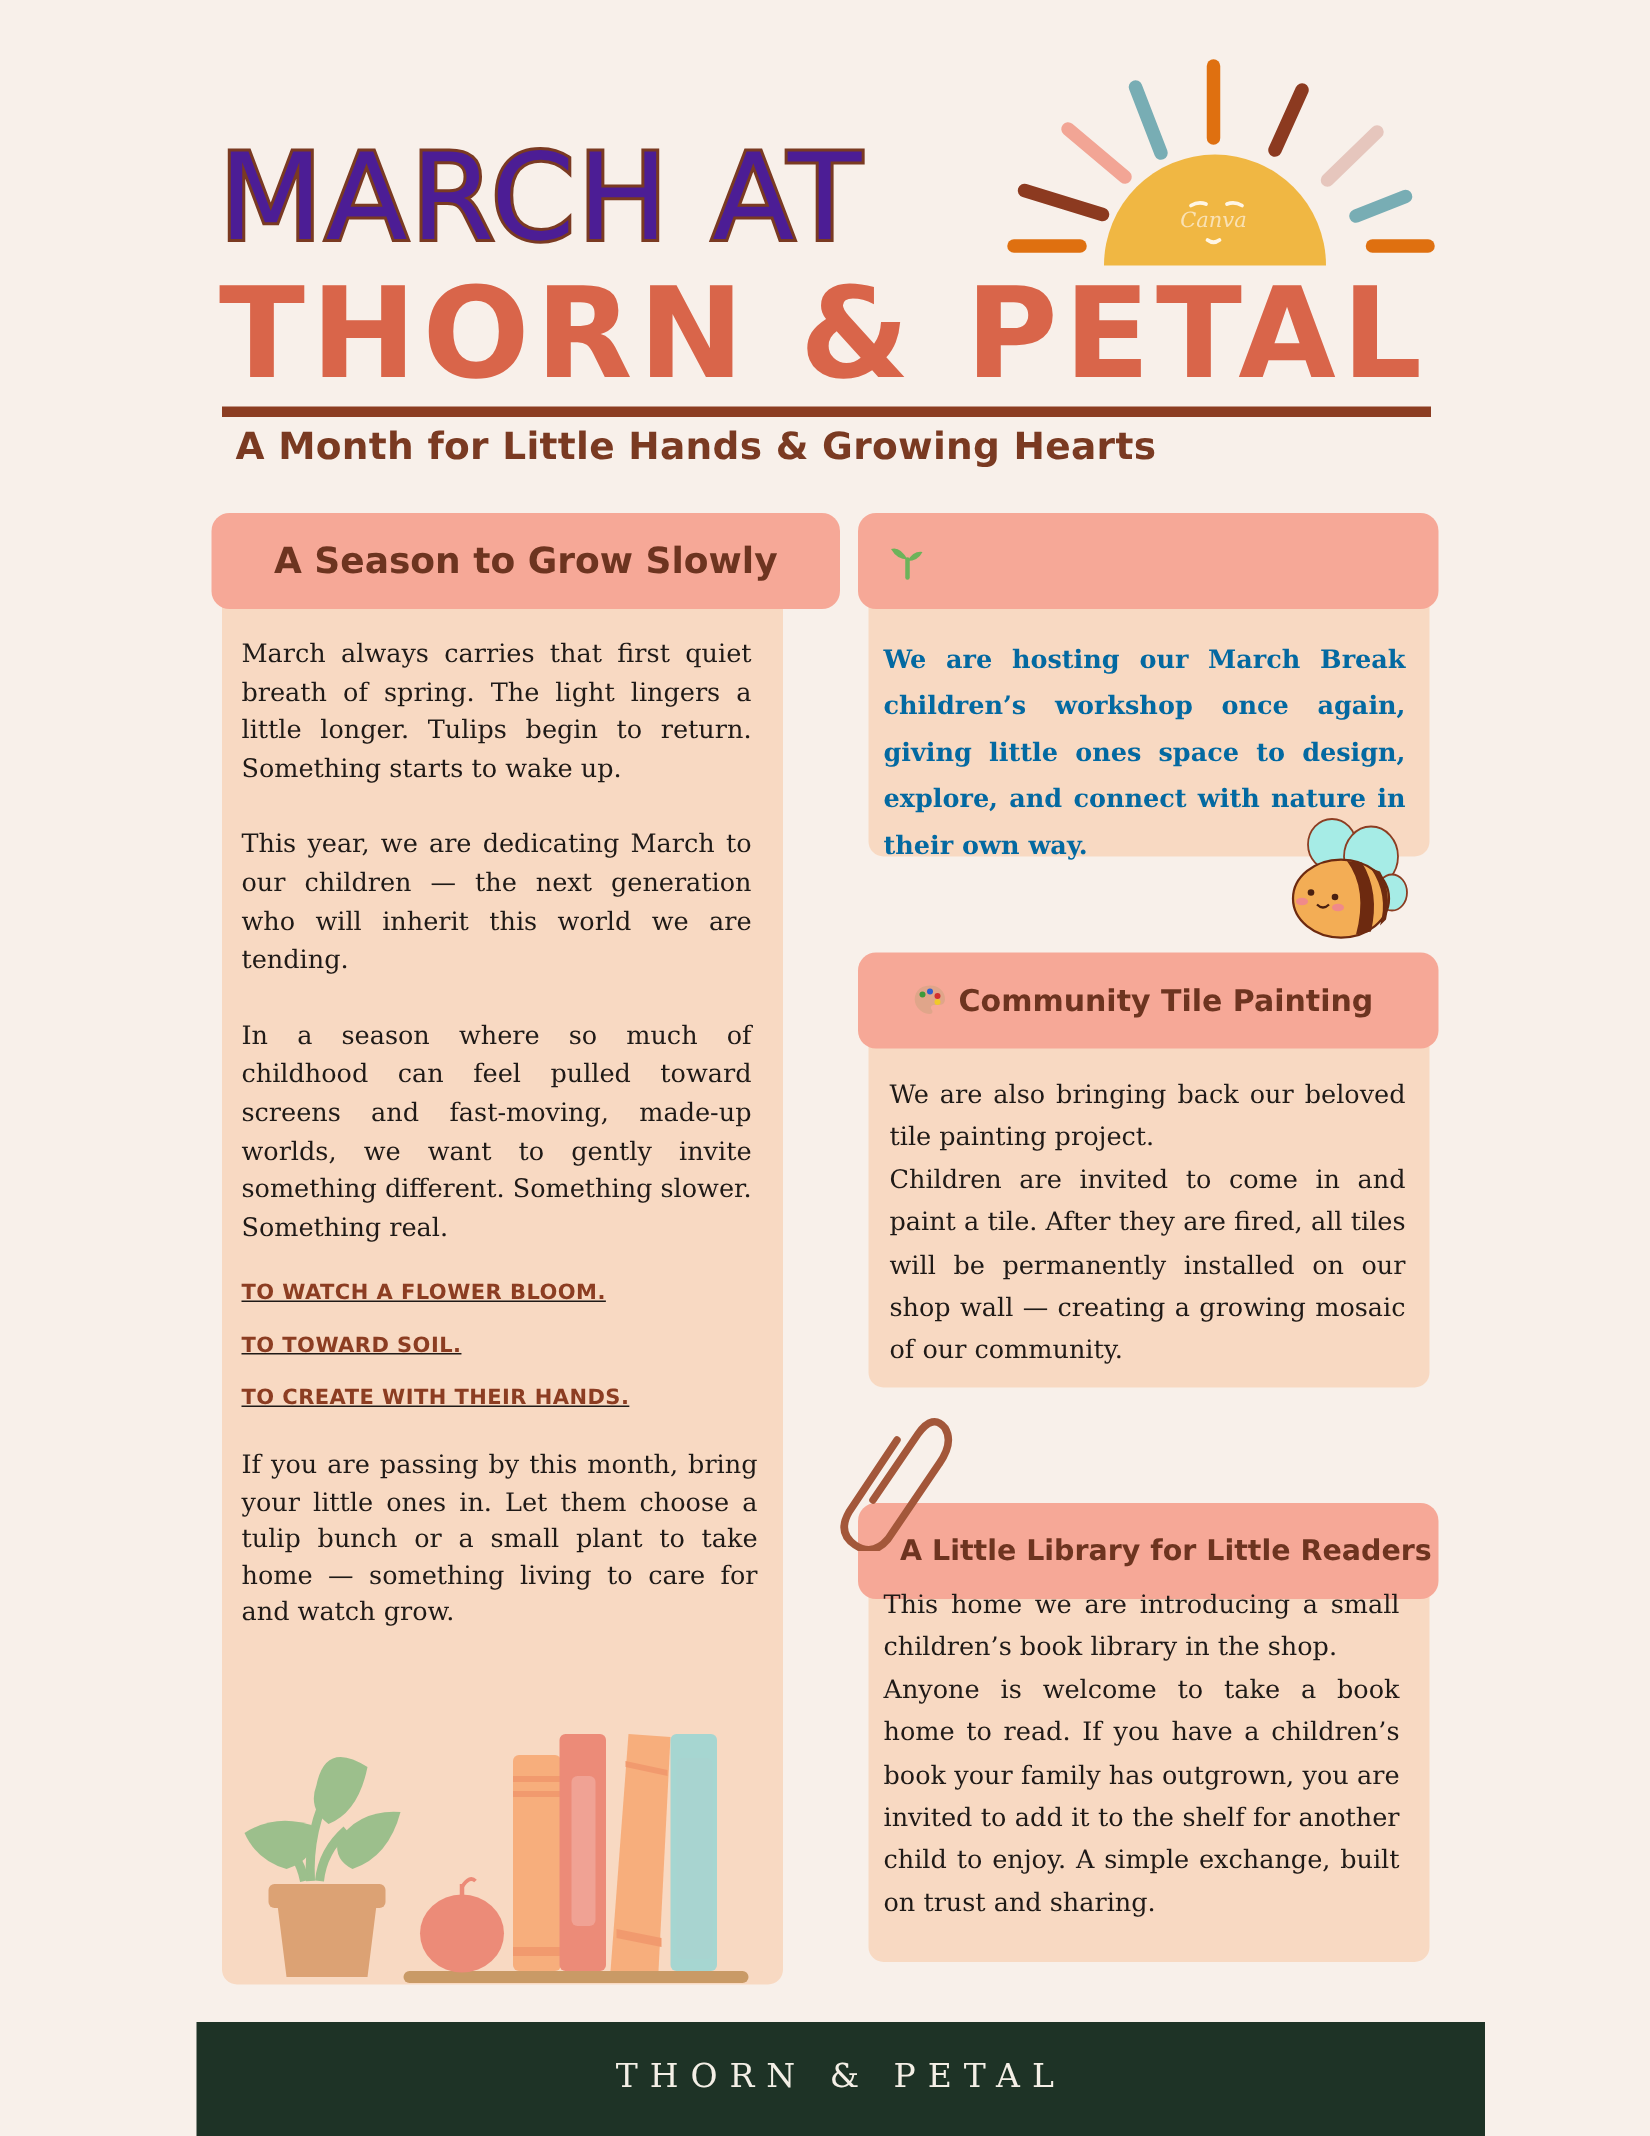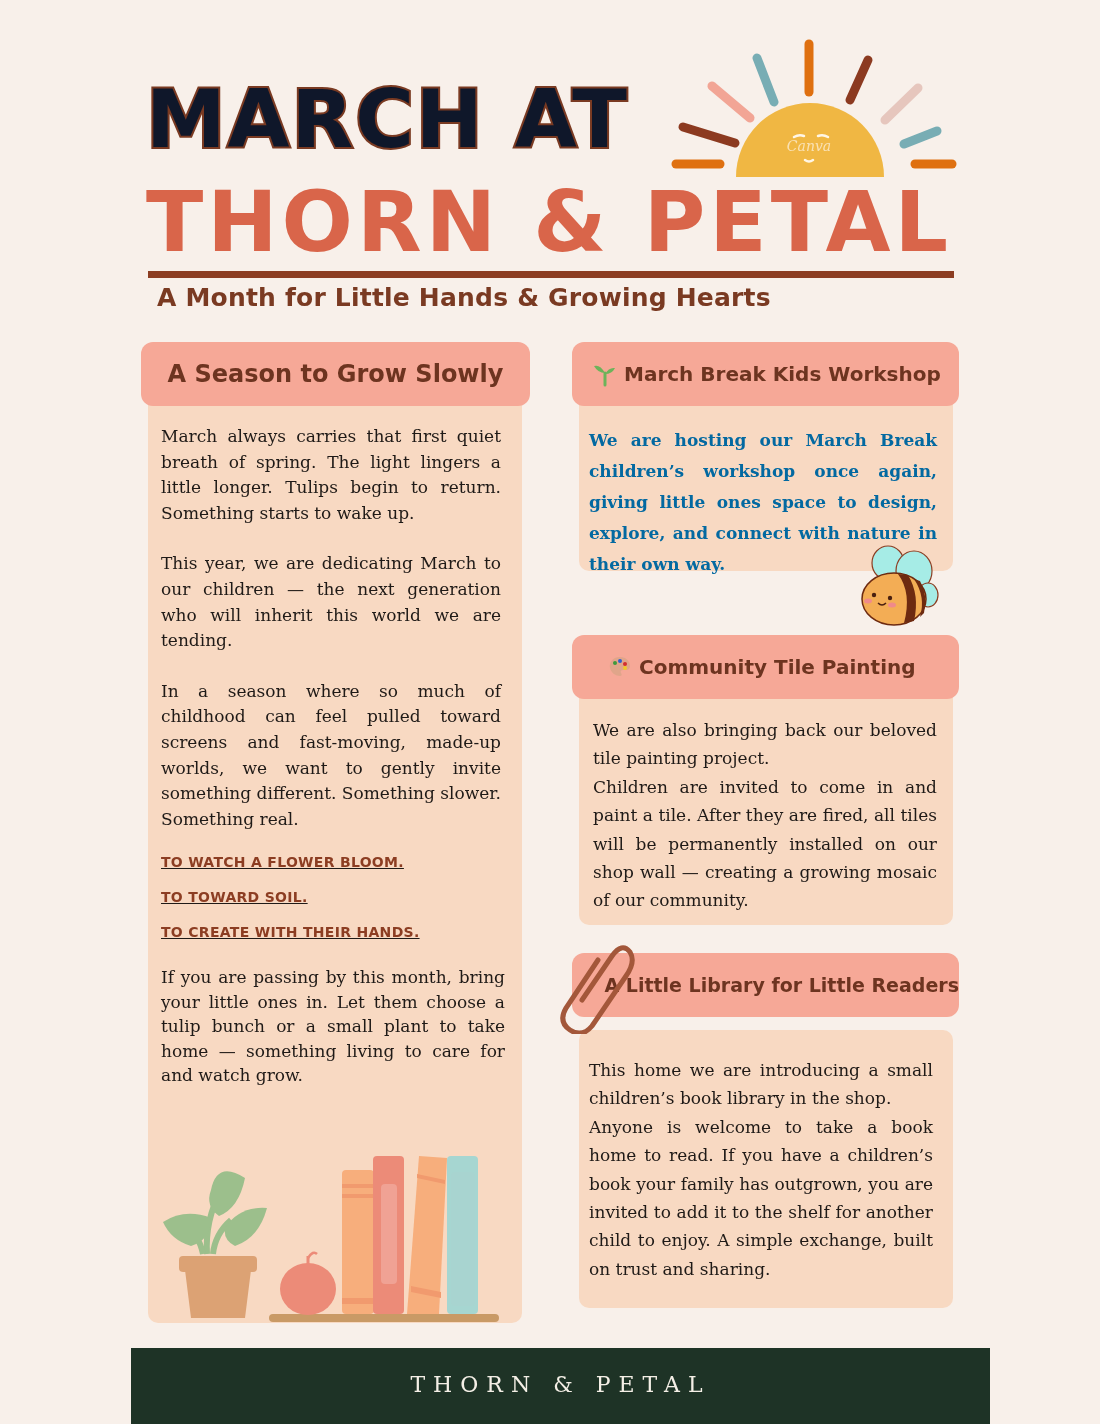--- a/index.html
+++ b/index.html
@@ -1,23 +1,23 @@
 <!DOCTYPE html>
 <html><head>
 <meta charset="utf-8">
 <style>
   * { box-sizing: border-box; margin: 0; padding: 0; }
   html, body { width: 1100px; height: 1424px; background: #f8f0ea; overflow: hidden; }
   body { position: relative; font-family: "DejaVu Serif", serif; color: #1f1a17; }
 
   .title-line1 {
-    position: absolute; left: 146px; top: 80px;
-    font-family: "DejaVu Sans", sans-serif; font-weight: bold;
+    position: absolute; left: 146px; top: 92px;
+    font-family: "DejaVu Sans", sans-serif; font-weight: normal;
     font-size: 80px; letter-spacing: 2px; line-height: 1;
-    color: #0f172a; -webkit-text-stroke: 4px #7a3a22;
+    color: #4c1d95; -webkit-text-stroke: 4px #7a3a22;
     paint-order: stroke fill;
   }
   .title-line2 {
     position: absolute; left: 146px; top: 180px;
     font-family: "DejaVu Sans", sans-serif; font-weight: bold;
     font-size: 84px; letter-spacing: 4px; line-height: 1;
     color: #d9654a;
   }
   .title-rule {
     position: absolute; left: 148px; top: 271px; width: 806px; height: 7px;
@@ -83,21 +83,21 @@
     <g stroke="#fff6e6" stroke-width="2.5" fill="none" stroke-linecap="round">
       <path d="M 126 101 Q 131 98 136 100"></path>
       <path d="M 150 100 Q 155 98 160 101"></path>
       <path d="M 137 124 Q 141 127 145 124"></path>
     </g>
     <text x="141" y="115" text-anchor="middle" font-family="DejaVu Serif, serif" font-style="italic" font-size="14" fill="#fbe9c8" opacity="0.85">Canva</text>
   </svg>
 </div>
 
 <div class="card-body" style="left:148px; top:380px; width:374px; height:943px;"></div>
-<div class="card-header" style="left:141px; top:342px; width:389px; height:64px; justify-content:center;">
+<div class="card-header" style="left:141px; top:342px; width:419px; height:64px; justify-content:center;">
   <span style="font-size:24px;">A Season to Grow Slowly</span>
 </div>
 
 <div style="position:absolute; left:161px; top:424px; width:340px;">
   <p class="p-body">March always carries that first quiet breath of spring. The light lingers a little longer. Tulips begin to return. Something starts to wake up.</p>
   <p class="p-body" style="margin-top:25px;">This year, we are dedicating March to our children — the next generation who will inherit this world we are tending.</p>
   <p class="p-body" style="margin-top:25px;">In a season where so much of childhood can feel pulled toward screens and fast-moving, made-up worlds, we want to gently invite something different. Something slower. Something real.</p>
 
   <div style="margin-top:22px;text-decoration:underline;">
     <p class="caps">TO WATCH A FLOWER BLOOM.</p>
@@ -148,21 +148,20 @@
 
 <div class="card-body" style="left:579px; top:380px; width:374px; height:191px;"></div>
 <div class="card-header" style="left:572px; top:342px; width:387px; height:64px; padding-left:20px;">
   <span style="display:inline-block; width:26px; height:26px; margin-right:6px;">
     <svg width="26" height="26" viewBox="0 0 26 26">
       <path d="M 13 24 L 13 12" stroke="#6cb35a" stroke-width="3" stroke-linecap="round"></path>
       <path d="M 13 12 Q 8 3 2 5 Q 6 12 13 12 Z" fill="#6cb35a"></path>
       <path d="M 13 13 Q 17 6 23 7 Q 20 13 13 13 Z" fill="#6cb35a"></path>
     </svg>
   </span>
-  <span style="font-size:20px;">March Break Kids Workshop</span>
 </div>
 <p class="p-body-lg" style="position:absolute; left:589px; top:425px; width:348px;">We are hosting our March Break children’s workshop once again, giving little ones space to design, explore, and connect with nature in their own way.</p>
 
 <div style="position:absolute; left:858px; top:543px; width:82px; height:84px;">
   <svg width="82" height="84" viewBox="0 0 82 84">
     <ellipse cx="30" cy="20" rx="16" ry="17" fill="#a6ece6" stroke="#8c3d22" stroke-width="1.2"></ellipse>
     <ellipse cx="56" cy="28" rx="18" ry="20" fill="#a6ece6" stroke="#8c3d22" stroke-width="1.2"></ellipse>
     <ellipse cx="70" cy="52" rx="10" ry="12" fill="#a6ece6" stroke="#8c3d22" stroke-width="1.2"></ellipse>
     <ellipse cx="36" cy="56" rx="32" ry="26" fill="#f3ad55" stroke="#6d2a10" stroke-width="1.5"></ellipse>
     <path d="M 40 31 Q 54 50 46 80 L 56 78 Q 62 52 50 32 Z" fill="#6d2a10"></path>
@@ -187,21 +186,21 @@
     </svg>
   </span>
   <span style="font-size:20px;">Community Tile Painting</span>
 </div>
 <div style="position:absolute; left:593px; top:716px; width:344px;">
   <p class="p-body-md">We are also bringing back our beloved tile painting project.</p>
   <p class="p-body-md">Children are invited to come in and paint a tile. After they are fired, all tiles will be permanently installed on our shop wall — creating a growing mosaic of our community.</p>
 </div>
 
 <div class="card-body" style="left:579px; top:1030px; width:374px; height:278px;"></div>
-<div class="card-header" style="left:572px; top:953px; width:387px; height:64px; padding-left:15px;justify-content:flex-end;">
+<div class="card-header" style="left:572px; top:1002px; width:387px; height:64px; padding-left:28px;">
   <span style="font-size:19px;">A Little Library for Little Readers</span>
 </div>
 <div style="position:absolute; left:552px; top:938px; width:84px; height:96px;">
   <svg width="84" height="96" viewBox="0 0 84 96">
     <path d="M 30 62 L 60 18 Q 70 4 78 14 Q 84 24 74 38 L 40 88 Q 30 100 18 92 Q 6 84 14 70 L 46 22" stroke="#a3573a" stroke-width="5" fill="none" stroke-linecap="round"></path>
   </svg>
 </div>
 <div style="position:absolute; left:589px; top:1056px; width:344px;">
   <p class="p-body-md">This home we are introducing a small children’s book library in the shop.</p>
   <p class="p-body-md">Anyone is welcome to take a book home to read. If you have a children’s book your family has outgrown, you are invited to add it to the shelf for another child to enjoy. A simple exchange, built on trust and sharing.</p>

